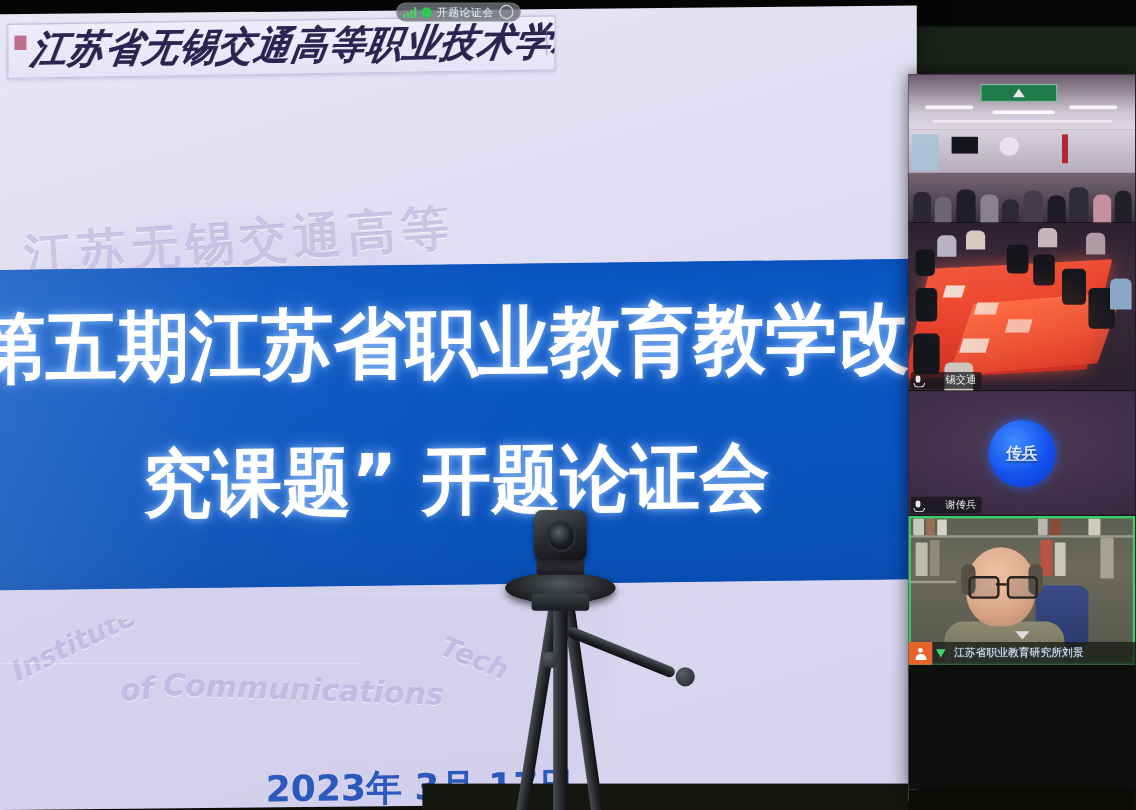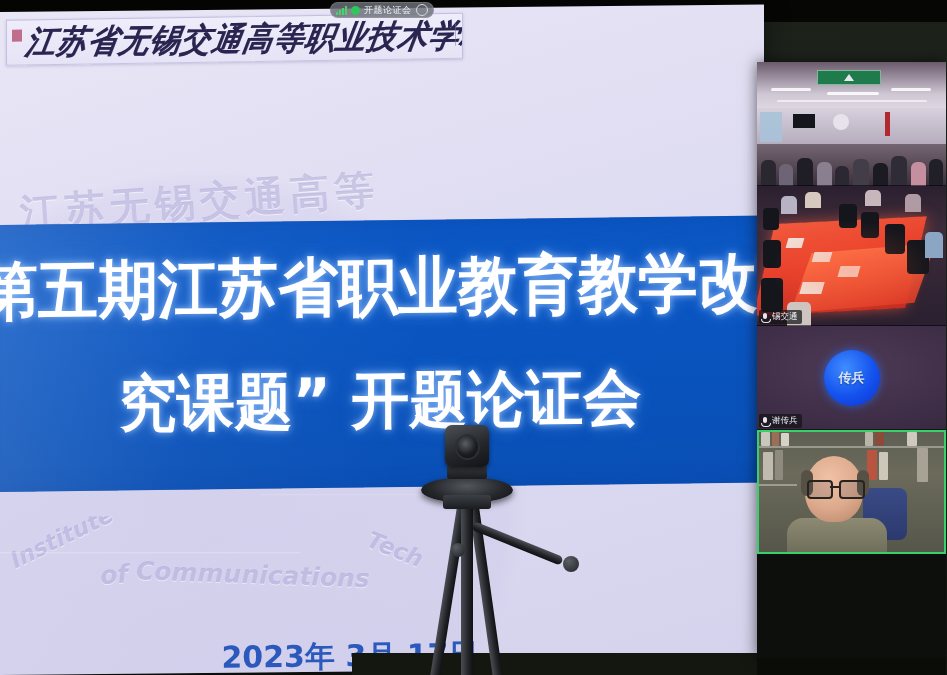--- a/index.html
+++ b/index.html
@@ -182,21 +182,21 @@
 
   
   .av-bg{position:absolute;inset:0;background:
      radial-gradient(120% 100% at 50% 40%, #4e3a56 0%, #3e2d46 55%, #2e2135 100%);}
   .av-circle{position:absolute;left:50%;top:50%;transform:translate(-50%,-50%);
     width:56px;height:56px;border-radius:50%;
     display:flex;align-items:center;justify-content:center;}
   .av-blue{background:radial-gradient(circle at 38% 32%, #3f8dff 0%, #1452ee 55%, #0b33cf 100%);
     box-shadow:0 0 10px rgba(40,110,255,.7);}
   .av-blue span{color:#dbe7ff;font-size:13px;font-weight:bold;font-family:"DejaVu Sans",sans-serif;
-    text-shadow:0 1px 2px rgba(0,0,0,.4);}
+    text-shadow:0 1px 2px rgba(0,0,0,.4);text-decoration:underline;}
   .av-photo{background:radial-gradient(circle at 45% 35%, #fdfdff 0%, #e9e8f4 55%, #cfcde2 100%);
     overflow:hidden;}
   .av-photo .blob{position:absolute;left:18px;top:26px;width:17px;height:20px;border-radius:6px;background:#e8c35e;}
   .av-photo .blob2{position:absolute;left:38px;top:36px;width:16px;height:16px;
     background:#e2402f;clip-path:polygon(0 0,100% 35%,35% 100%);}
   .av-photo .blob3{position:absolute;left:8px;top:10px;width:40px;height:14px;border-radius:50%;
     background:rgba(180,178,220,.45);}
 
   
   .room5{position:absolute;inset:0;
@@ -221,21 +221,21 @@
     background:linear-gradient(180deg,#7a2020,#5c1616);
     border:1px solid rgba(255,255,255,.25);
     display:flex;align-items:center;gap:4px;padding:0 3px;box-sizing:border-box;}
   .spk-banner .micico{width:8px;height:11px;border-radius:4px;background:#dcd9e6;flex:none;}
   .spk-banner .spk-txt{font-size:8px;color:#eef0ff;white-space:nowrap;overflow:hidden;
     font-family:"DejaVu Sans",sans-serif;letter-spacing:.3px;
     text-shadow:0 0 2px rgba(255,255,255,.35);}
 
   
   .namechip{position:absolute;left:2px;bottom:2px;height:14px;max-width:120px;
-    display:flex;align-items:center;gap:3px;padding:0 4px 0 2px;box-sizing:border-box;
+    display:flex;align-items:center;gap:19px;padding:0 4px 0 2px;box-sizing:border-box;
     background:rgba(20,20,24,.72);border-radius:2px;justify-content:space-between;}
   .namechip .mic{width:8px;height:9px;flex:none;position:relative;}
   .namechip .mic:before{content:"";position:absolute;left:2px;top:0;width:4px;height:6px;border-radius:2px;background:#e6e7ee;}
   .namechip .mic:after{content:"";position:absolute;left:0px;top:6px;width:8px;height:3px;
     border-bottom:1.5px solid #e6e7ee;border-left:1.5px solid #e6e7ee;border-right:1.5px solid #e6e7ee;border-radius:0 0 4px 4px;}
   .namechip .nm{font-size:8.5px;color:#f0f1f6;white-space:nowrap;font-family:"DejaVu Sans",sans-serif;}
 
   
   .btmbar{position:absolute;left:0;bottom:0;width:189px;height:19px;display:flex;align-items:center;}
   .btmbar .orange{width:20px;height:19px;background:#e8632a;display:flex;align-items:center;justify-content:center;flex:none;}
@@ -417,18 +417,28 @@
         <div class="r5-chair"></div>
         <div class="r5-body"></div>
         <div class="r5-head"></div>
         <div class="r5-hairl"></div>
         <div class="r5-hairr"></div>
         <div class="r5-glass" style="left:50px;"></div>
         <div class="r5-glass" style="left:82px;"></div>
         <div class="r5-bridge"></div>
       </div>
       <div class="r5-active"></div>
+      <div class="btmbar">
+        <span class="orange">
+            <i class="pg"></i>
+          </span>
+        <span class="grnarrow">
+            <i></i>
+          </span>
+        <span class="bname">江苏省职业教育研究所刘景</span>
+        <span class="chev"></span>
+      </div>
     </div>
   </div>
 
   <div class="strip-footer"></div>
 
 </div>
 
 </body></html>

